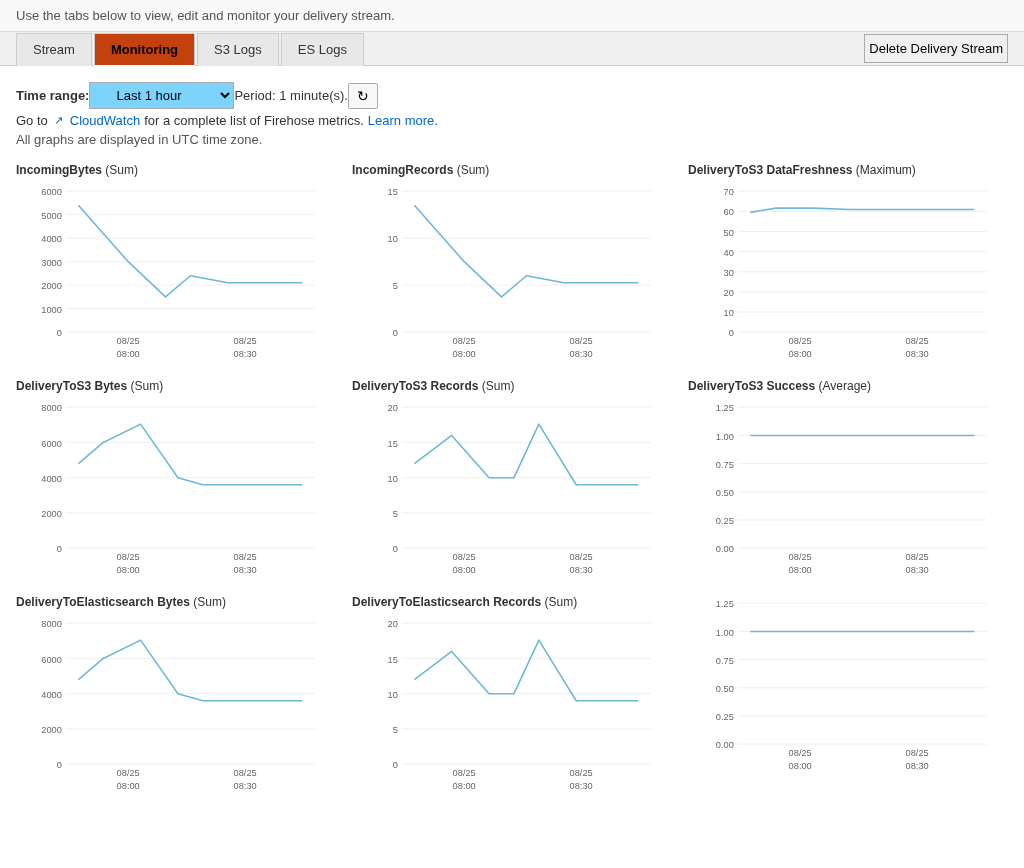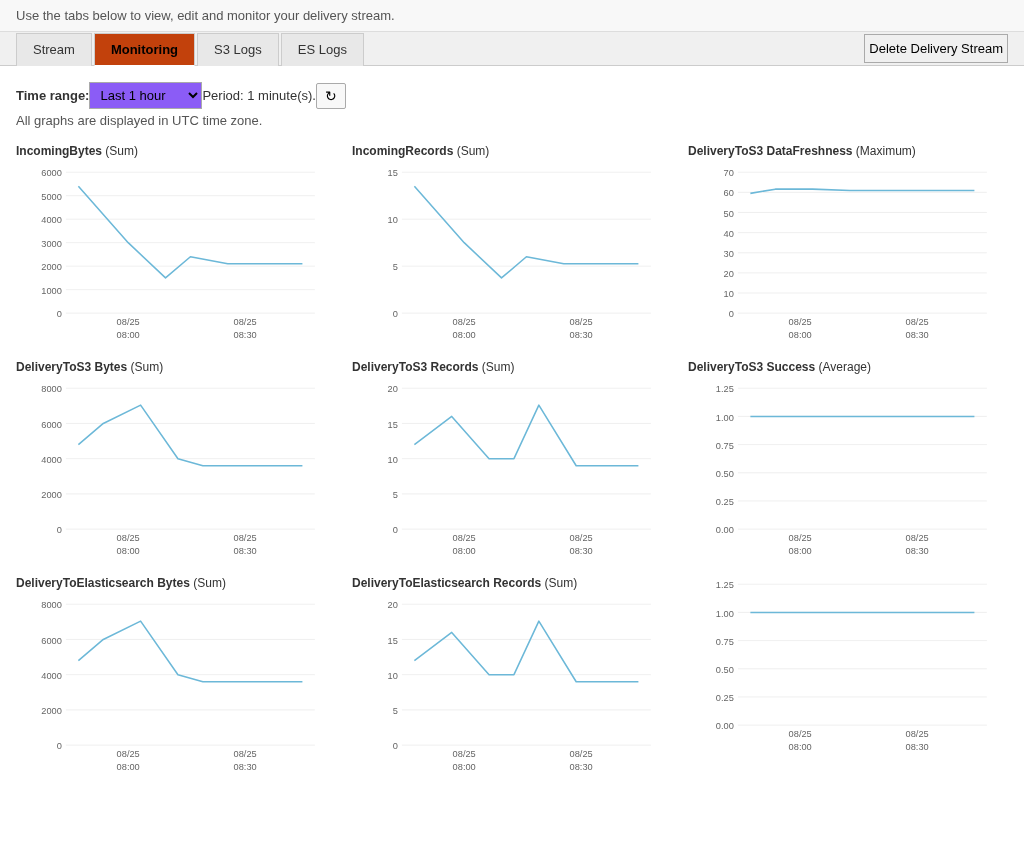--- a/index.html
+++ b/index.html
@@ -90,23 +90,23 @@
       color: #555;
       margin-bottom: 16px;
     }
 
     .time-range-label {
       font-size: 13px;
       font-weight: bold;
     }
 
     .time-select {
-      padding: 4px 6px;
+      padding: 4px 22px;
       border: 1px solid #aaa;
-      background: #8b5cf6;
+      background: #7dd3fc;
       font-size: 13px;
       cursor: pointer;
     }
 
     .period-text {
       font-size: 13px;
     }
 
     .refresh-btn {
       padding: 4px 8px;
@@ -196,20 +196,27 @@
         <option>Last 24 hours</option>
       </select>
       <span class="period-text">
         <span>Period:</span>
         <span>1 minute(s).</span>
       </span>
       <button class="refresh-btn">↻</button>
     </div>
   </div>
 
+  <div class="subtitle-line">
+    <span>Go to</span>
+    <span class="external-link-icon">↗</span>
+    <a href="#" class="cloudwatch-link">CloudWatch</a>
+    <span>for a complete list of Firehose metrics.</span>
+    <a href="#" class="learn-more">Learn more.</a>
+  </div>
   <div class="utc-note">All graphs are displayed in UTC time zone.</div>
 
   <div class="metrics-grid" id="metrics-grid">
   <div class="metric-card">
         <div class="metric-title"><strong>IncomingBytes</strong> (Sum)</div>
         <div class="chart-container">
     <svg viewBox="0 0 290 175" class="chart-svg" xmlns="http://www.w3.org/2000/svg">
       <line x1="38" y1="8" x2="280" y2="8" stroke="#e0e0e0" stroke-width="0.5"></line>
             <line x1="38" y1="30.833333333333332" x2="280" y2="30.833333333333332" stroke="#e0e0e0" stroke-width="0.5"></line>
             <line x1="38" y1="53.666666666666664" x2="280" y2="53.666666666666664" stroke="#e0e0e0" stroke-width="0.5"></line>

